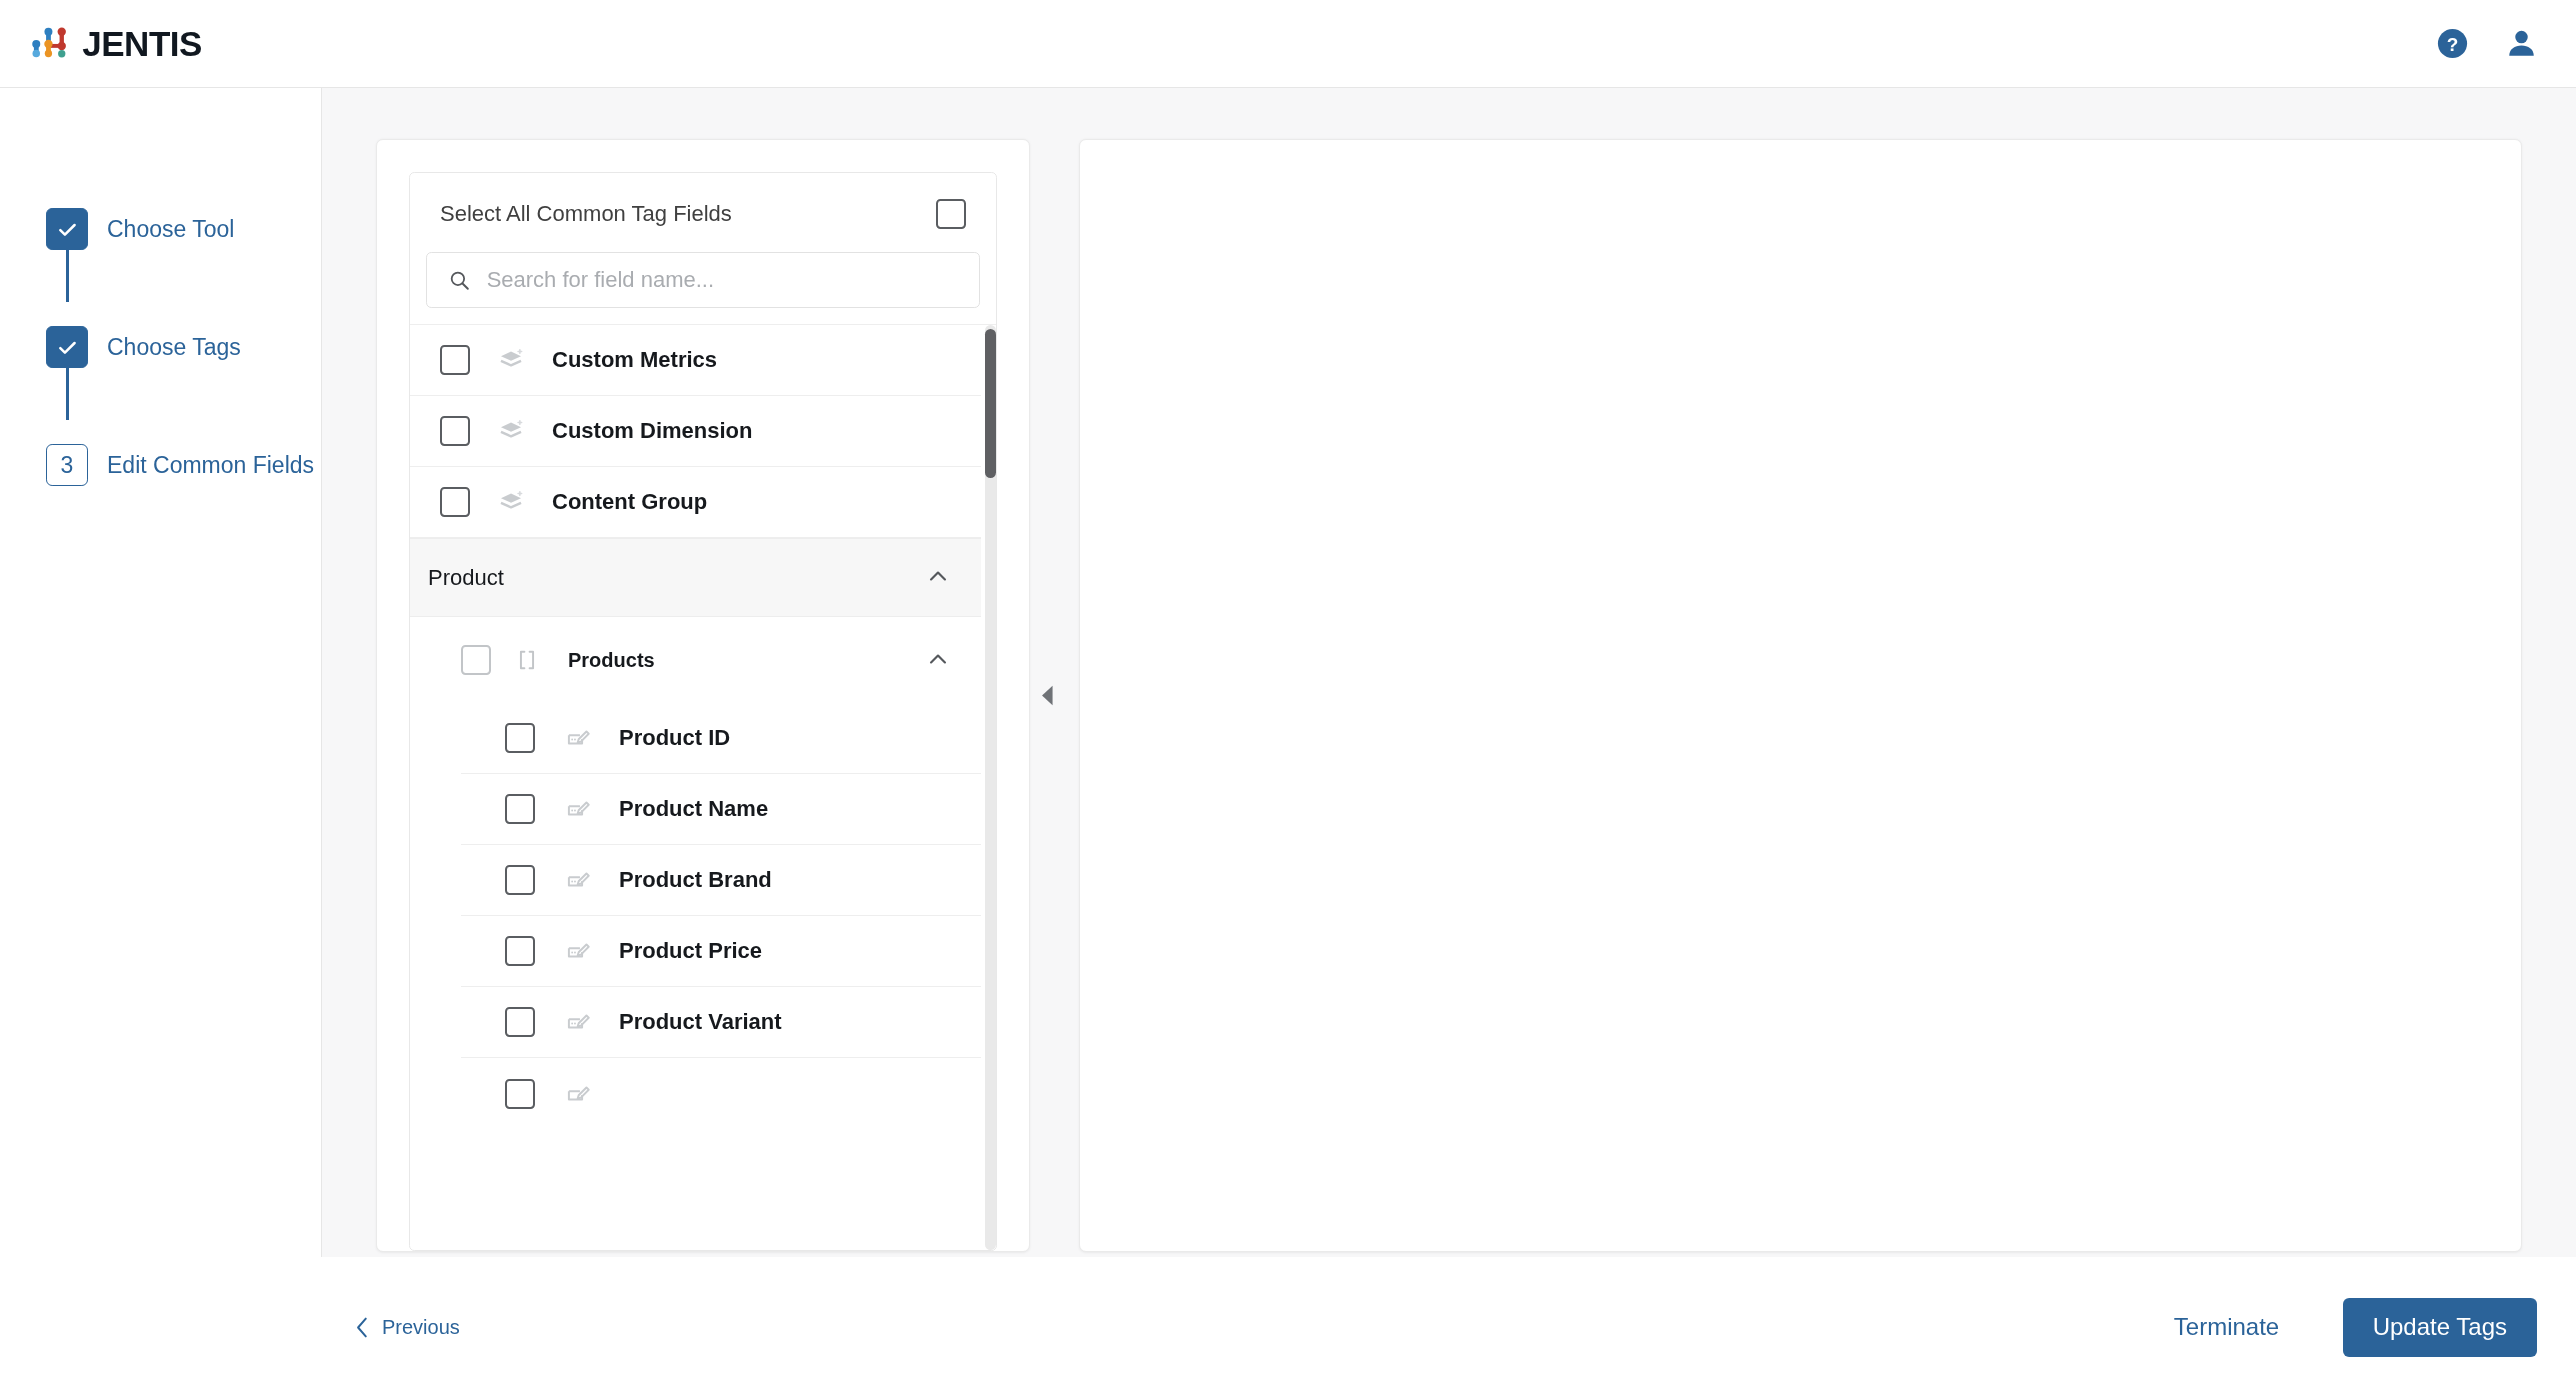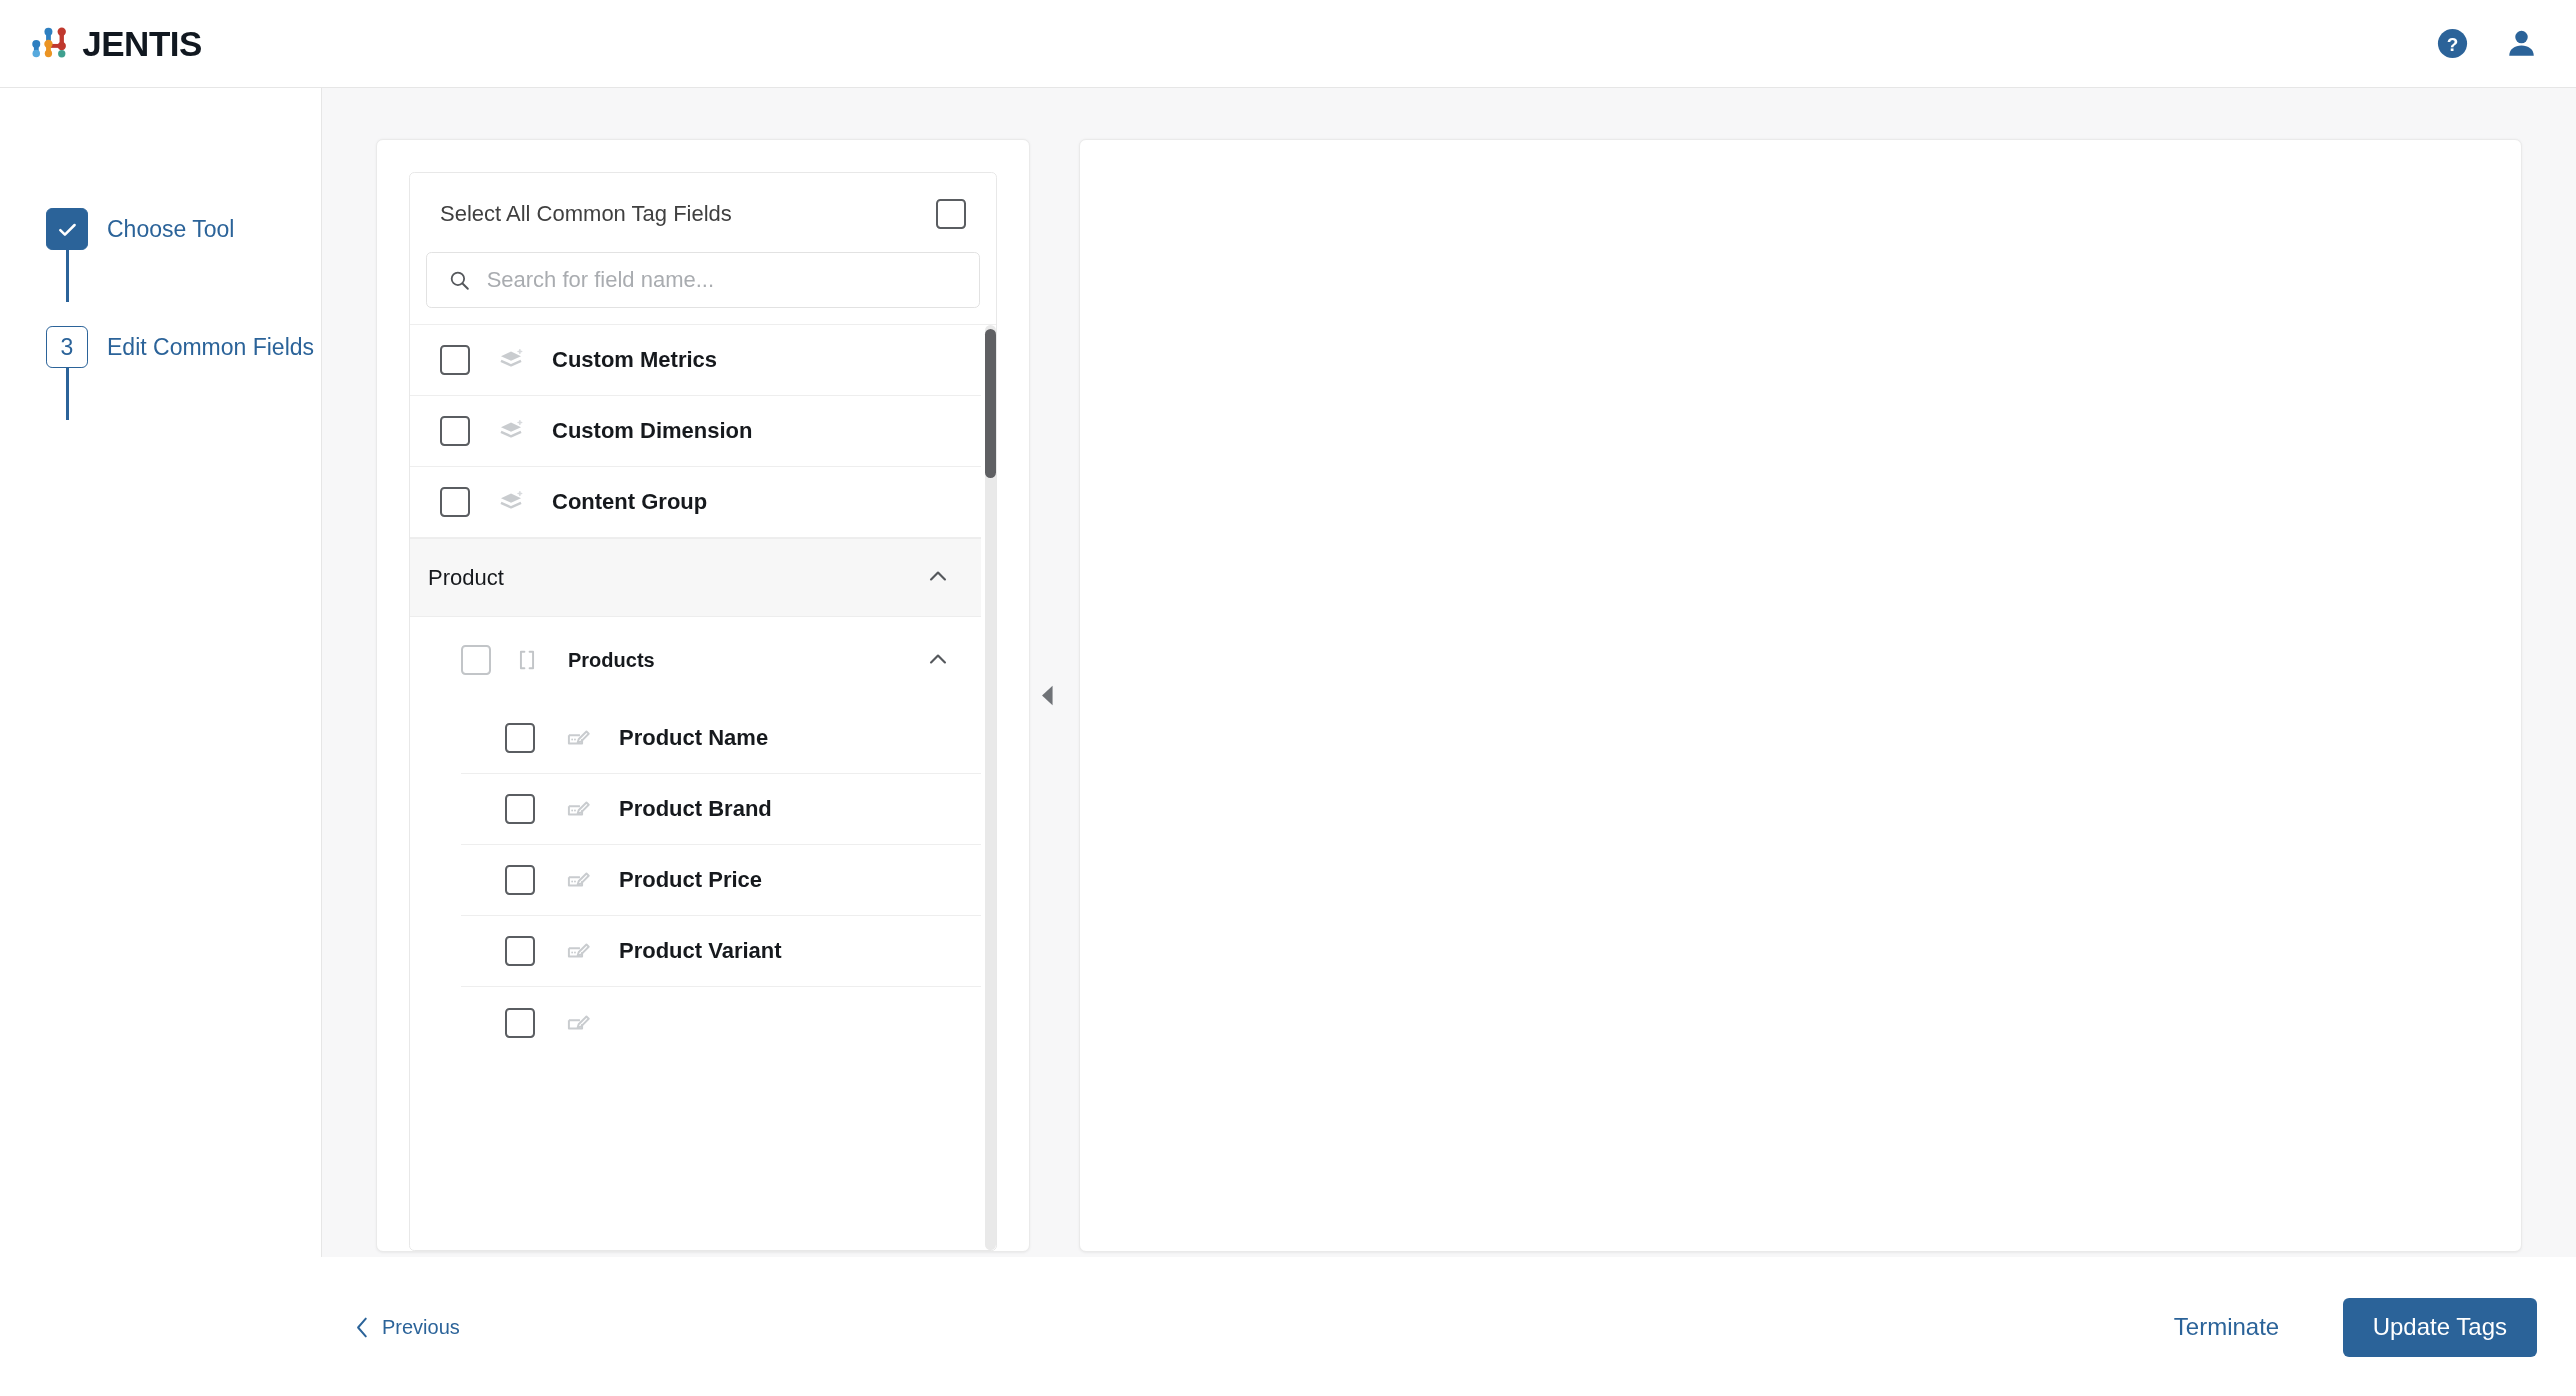--- a/index.html
+++ b/index.html
@@ -397,20 +397,28 @@
 
       <div class="step">
         <div class="step-badge done">
           <svg width="23" height="23" viewBox="0 0 24 24">
             <path d="M4.5 12.6l4.8 4.8L19.4 7.3" fill="none" stroke="#ffffff" stroke-width="2.6" stroke-linecap="round" stroke-linejoin="round"></path>
           </svg>
         </div>
         <span class="step-label">Choose Tool</span>
       </div>
 
+      <div class="step">
+        <div class="step-badge done">
+          <svg width="23" height="23" viewBox="0 0 24 24">
+            <path d="M4.5 12.6l4.8 4.8L19.4 7.3" fill="none" stroke="#ffffff" stroke-width="2.6" stroke-linecap="round" stroke-linejoin="round"></path>
+          </svg>
+        </div>
+        <span class="step-label">Choose Tags</span>
+      </div>
 
       <div class="step">
         <div class="step-badge current">3</div>
         <span class="step-label">Edit Common Fields</span>
       </div>
     </nav>
 
     <main class="main">
       <div class="panels">
 
@@ -490,20 +498,32 @@
                   </span>
                   <span class="arr-label">Products</span>
                   <span>
                     <svg width="26" height="26" viewBox="0 0 24 24">
                       <path d="M5.6 15.2L12 8.8l6.4 6.4" fill="none" stroke="#55585c" stroke-width="2" stroke-linecap="round" stroke-linejoin="round"></path>
                     </svg>
                   </span>
                 </div>
 
                 <div class="leaf-list">
+                  <div class="leaf-row">
+                    <span class="cbox"></span>
+                    <span class="frow-icon">
+                      <svg width="26" height="26" viewBox="0 0 24 24">
+                        <path d="M3.6 9.4h10.2M3.6 9.4v7.6h12.2v-4" fill="none" stroke="#c9cccf" stroke-width="1.8" stroke-linejoin="round"></path>
+                        <circle cx="6.6" cy="13.4" r="0.85" fill="#c9cccf"></circle>
+                        <circle cx="9.2" cy="13.4" r="0.85" fill="#c9cccf"></circle>
+                        <path d="M12.6 13.2L19.8 6l2.1 2.1-7.2 7.2-3 0.9z" fill="none" stroke="#c9cccf" stroke-width="1.8" stroke-linejoin="round"></path>
+                      </svg>
+                    </span>
+                    <span class="leaf-label">Product ID</span>
+                  </div>
 
                   <div class="leaf-row">
                     <span class="cbox"></span>
                     <span class="frow-icon">
                       <svg width="26" height="26" viewBox="0 0 24 24">
                         <path d="M3.6 9.4h10.2M3.6 9.4v7.6h12.2v-4" fill="none" stroke="#c9cccf" stroke-width="1.8" stroke-linejoin="round"></path>
                         <circle cx="6.6" cy="13.4" r="0.85" fill="#c9cccf"></circle>
                         <circle cx="9.2" cy="13.4" r="0.85" fill="#c9cccf"></circle>
                         <path d="M12.6 13.2L19.8 6l2.1 2.1-7.2 7.2-3 0.9z" fill="none" stroke="#c9cccf" stroke-width="1.8" stroke-linejoin="round"></path>
                       </svg>

